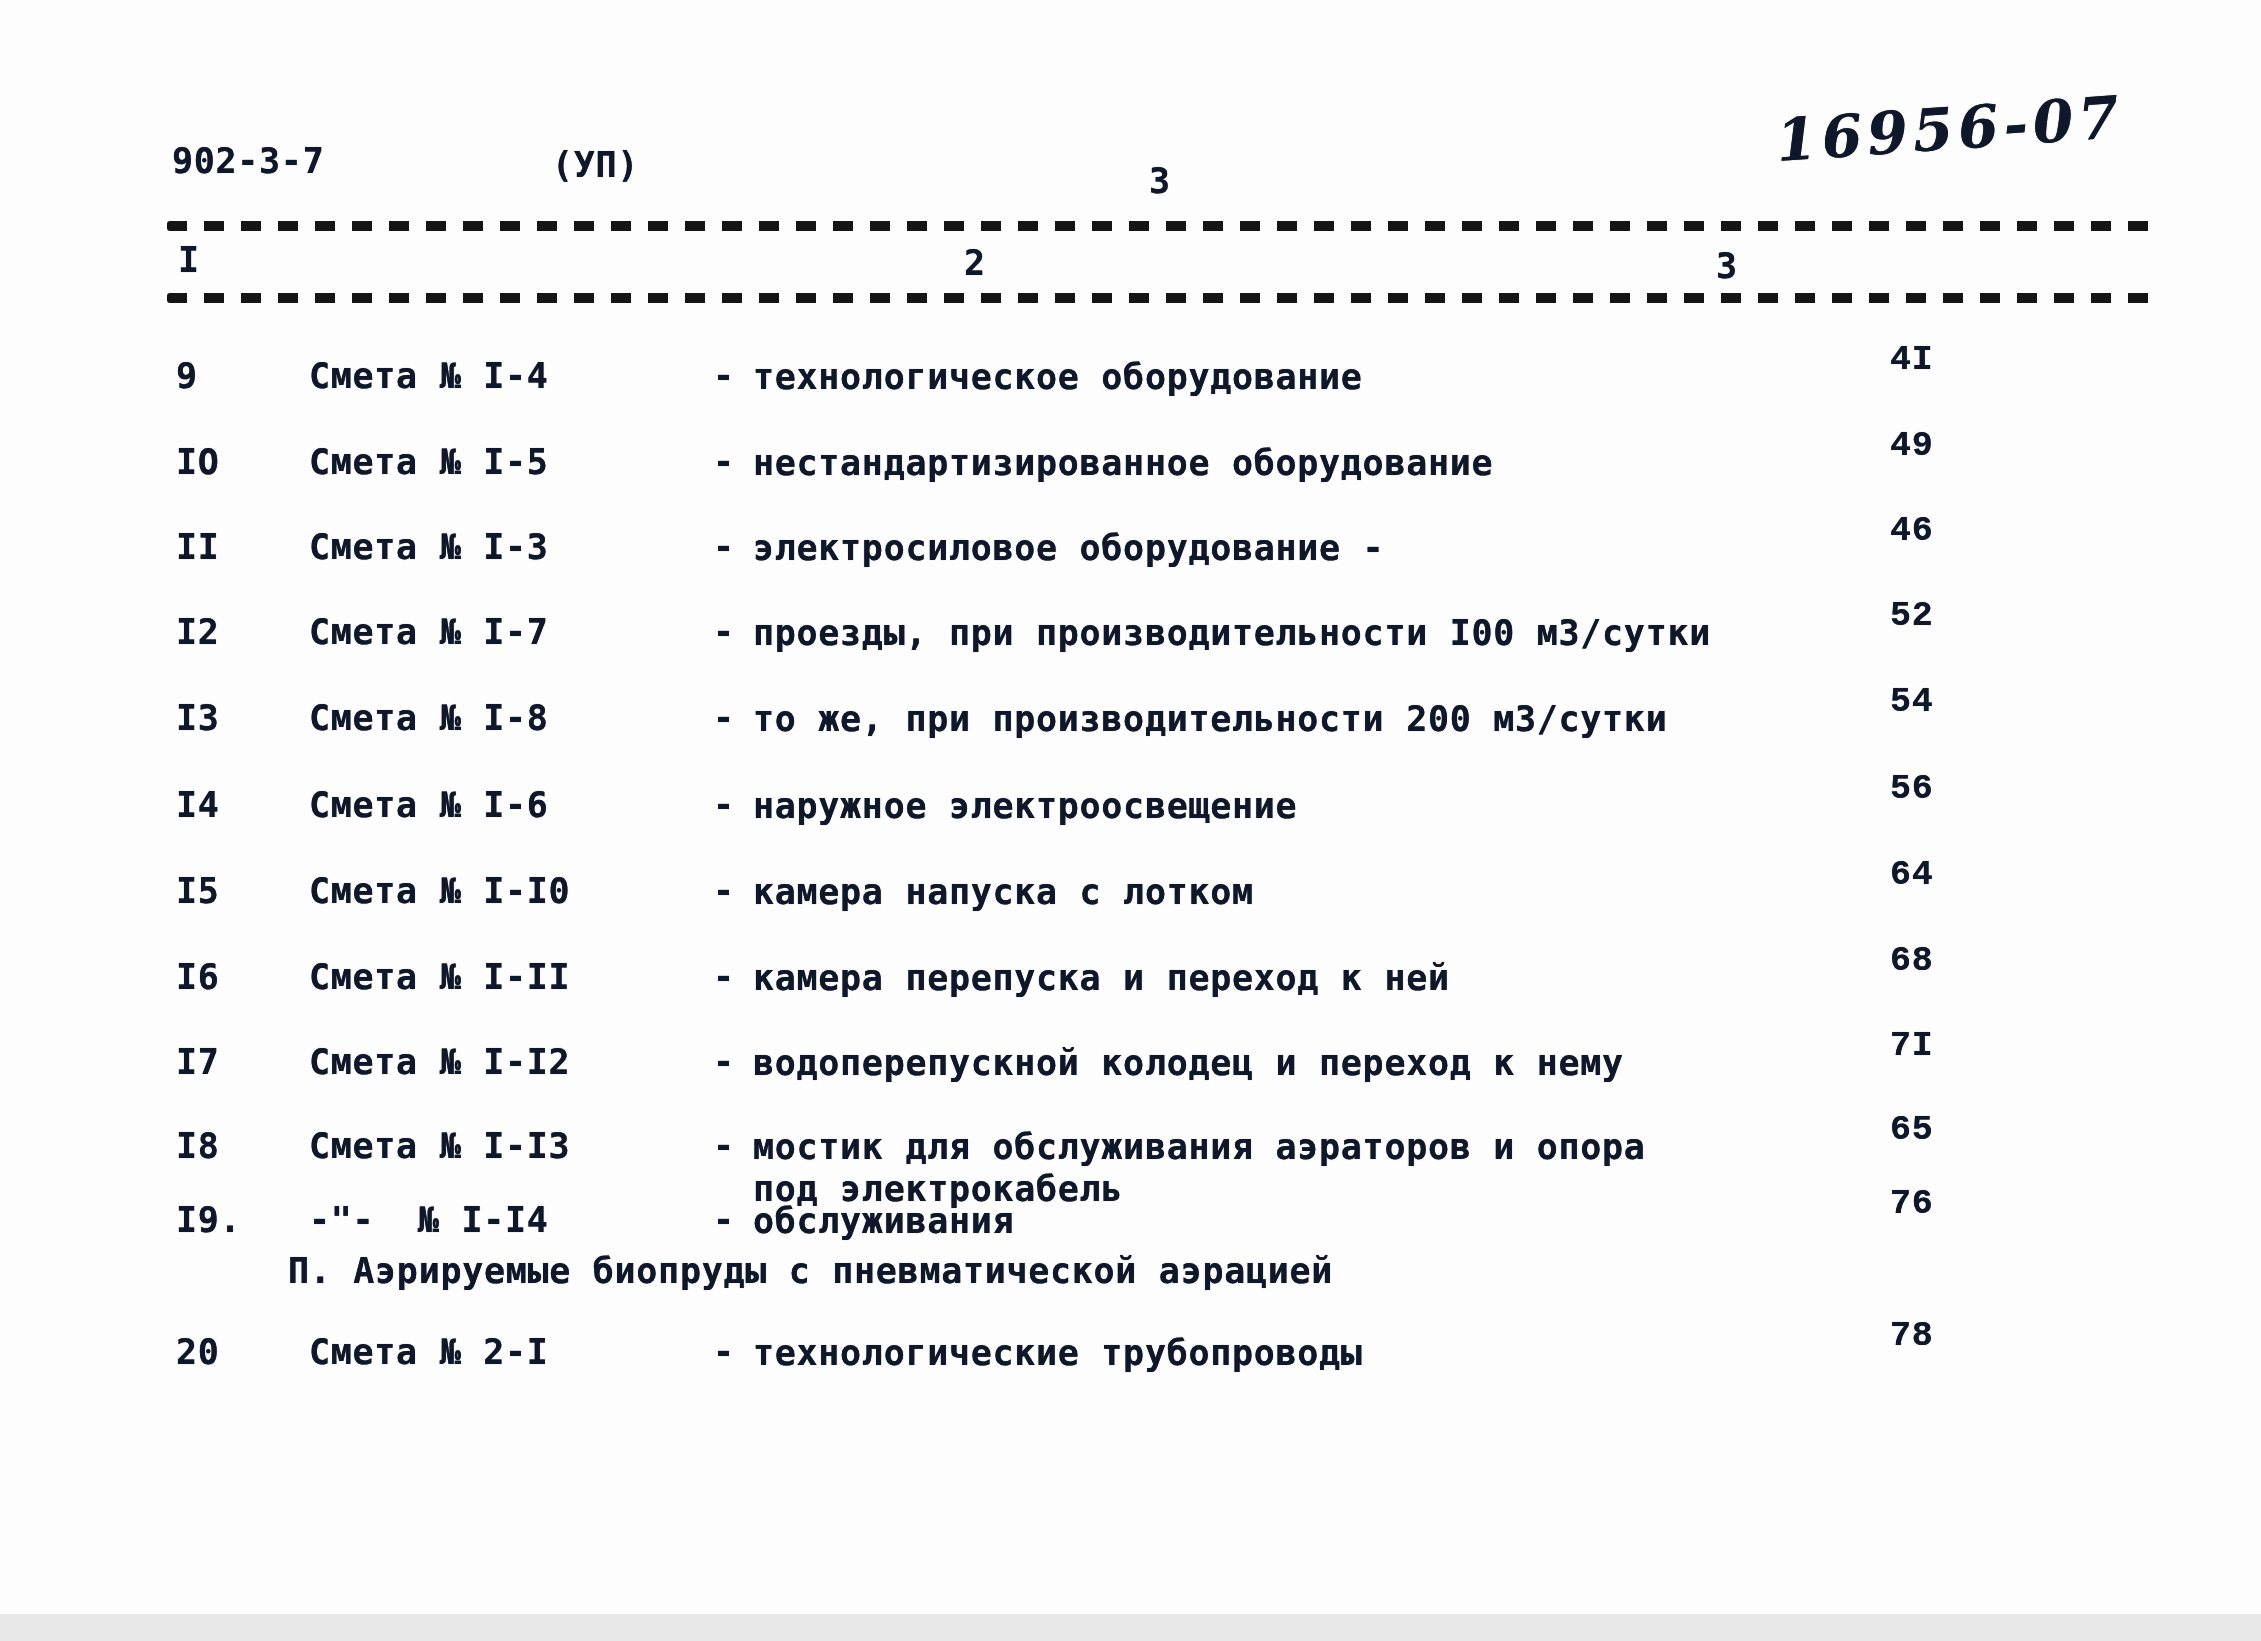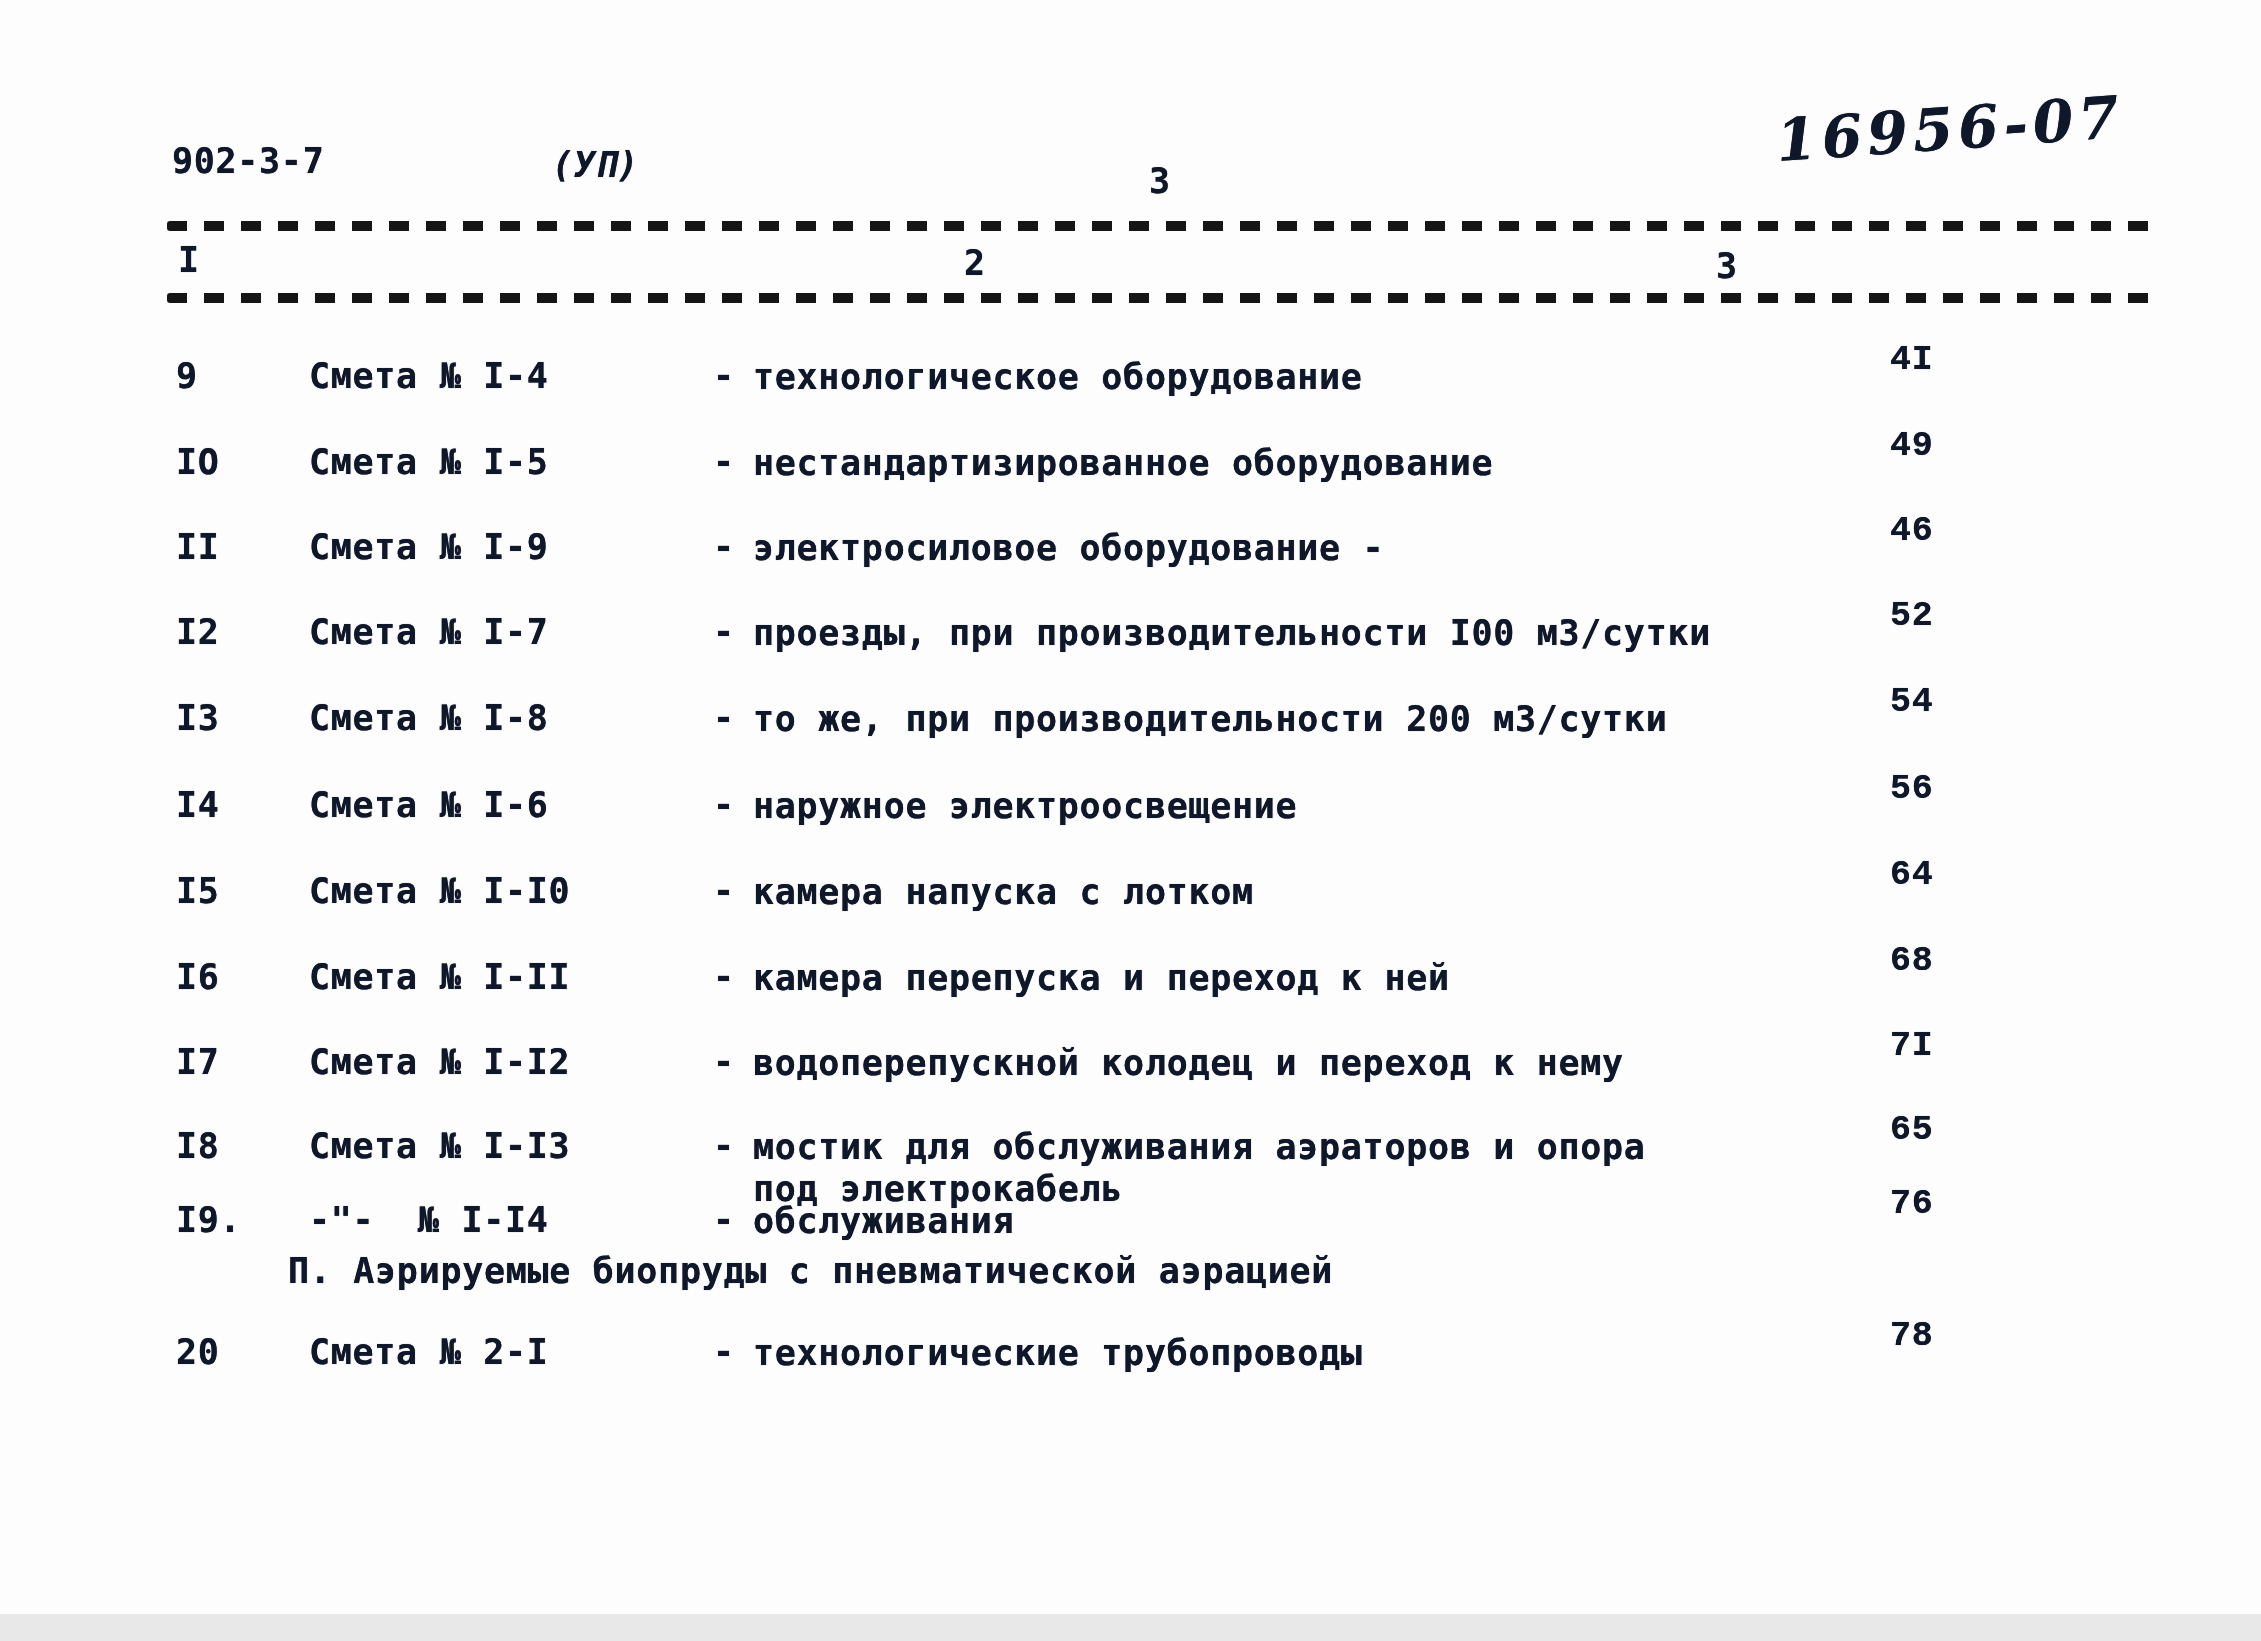--- a/index.html
+++ b/index.html
@@ -10,21 +10,21 @@
     overflow:hidden;
     font-family:"DejaVu Sans Mono","Liberation Mono",monospace;
     font-weight:700;
     color:#0f172a;
     font-size:35px;
     letter-spacing:0.7px;
   }
   .t{position:absolute;white-space:pre;text-shadow:0 0 0.7px rgba(0,0,0,.85);}
   
   .doc-code{left:172px;top:141px;}
-  .series-label{left:552px;top:145px;font-style:italic;}
+  .series-label{left:552px;top:145px;}
   .page-number{left:1149px;top:161px;}
   .handwritten{
     left:1776px;top:95px;
     font-family:"DejaVu Serif","Liberation Serif",serif;
     font-style:italic;font-weight:700;
     font-size:58px;letter-spacing:5.2px;
     transform:rotate(-4deg);
     text-shadow:0 0 0.7px rgba(0,0,0,.9);
   }
   
@@ -80,21 +80,21 @@
       </div>
       <div class="toc-row" style="top: 442px;">
         <span class="c-num">IO</span>
         <span class="c-ref">Смета № I-5</span>
         <span class="c-dash">-</span>
         <span class="c-desc">нестандартизированное оборудование</span>
         <span class="c-page">49</span>
       </div>
       <div class="toc-row" style="top: 527px;">
         <span class="c-num">II</span>
-        <span class="c-ref">Смета № I-9</span>
+        <span class="c-ref">Смета № I-3</span>
         <span class="c-dash">-</span>
         <span class="c-desc">электросиловое оборудование -</span>
         <span class="c-page">46</span>
       </div>
       <div class="toc-row" style="top: 612px;">
         <span class="c-num">I2</span>
         <span class="c-ref">Смета № I-7</span>
         <span class="c-dash">-</span>
         <span class="c-desc">проезды, при производительности I00 м3/сутки</span>
         <span class="c-page">52</span>

